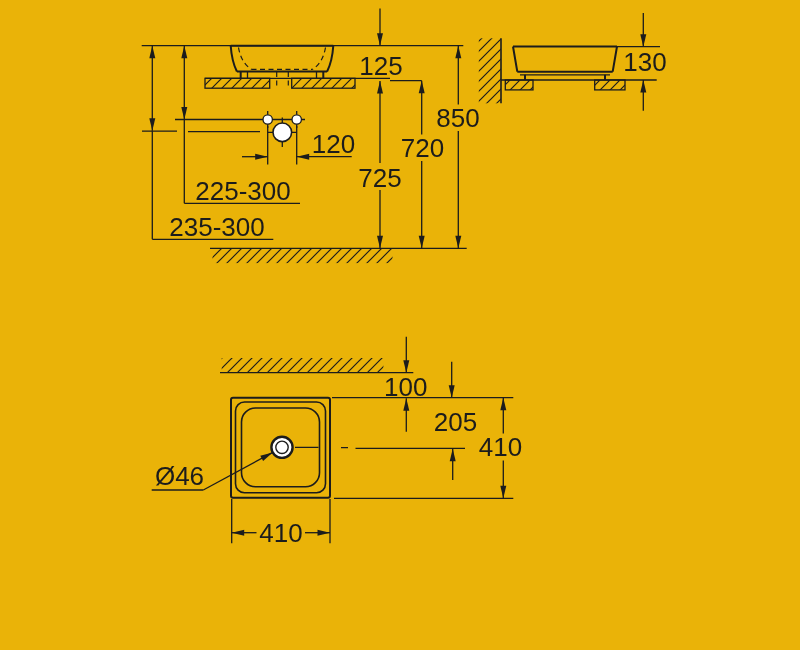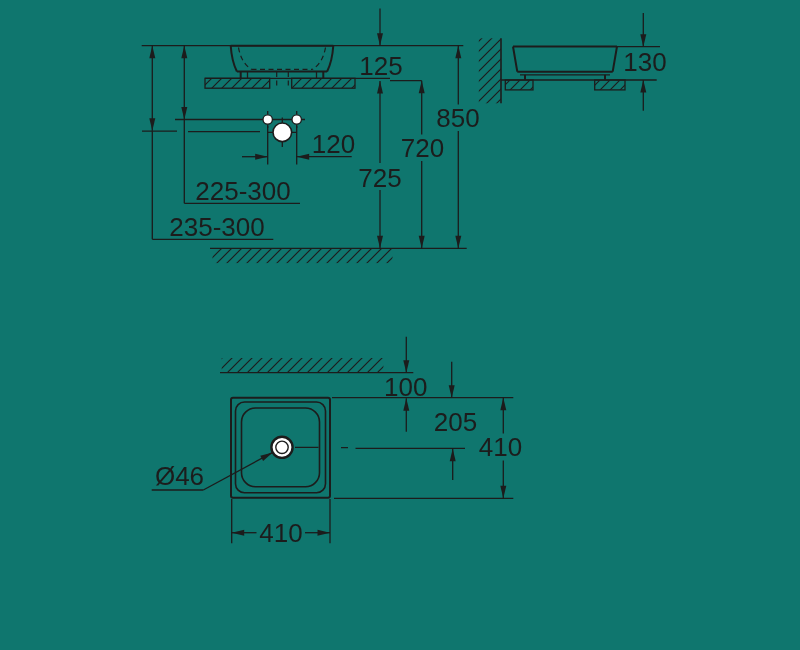--- a/index.html
+++ b/index.html
@@ -1,16 +1,16 @@
 <!DOCTYPE html>
 <html><head>
 <meta charset="utf-8">
 <style>
   html,body{margin:0;padding:0;background:#ffffff;}
-  .stage{position:relative;width:800px;height:650px;background:#0f766e;overflow:hidden;}
+  .stage{position:relative;width:800px;height:650px;background:#eab308;overflow:hidden;}
   svg{display:block;}
   .thin{stroke:#1c1c1c;stroke-width:1.3;fill:none;}
   .med{stroke:#1c1c1c;stroke-width:1.6;fill:none;}
   .thick{stroke:#1c1c1c;stroke-width:2;fill:none;}
   .dash{stroke:#1c1c1c;stroke-width:1.2;fill:none;stroke-dasharray:5 3.5;}
   .dim{stroke:#1c1c1c;stroke-width:1.3;fill:none;}
   .hole{fill:#ffffff;stroke:#1c1c1c;stroke-width:1.3;}
   .holeBig{fill:#ffffff;stroke:#1c1c1c;stroke-width:1.6;}
   .drainOuter{fill:#ffffff;stroke:#1c1c1c;stroke-width:2.4;}
   .drainInner{fill:#ffffff;stroke:#1c1c1c;stroke-width:1.4;}

